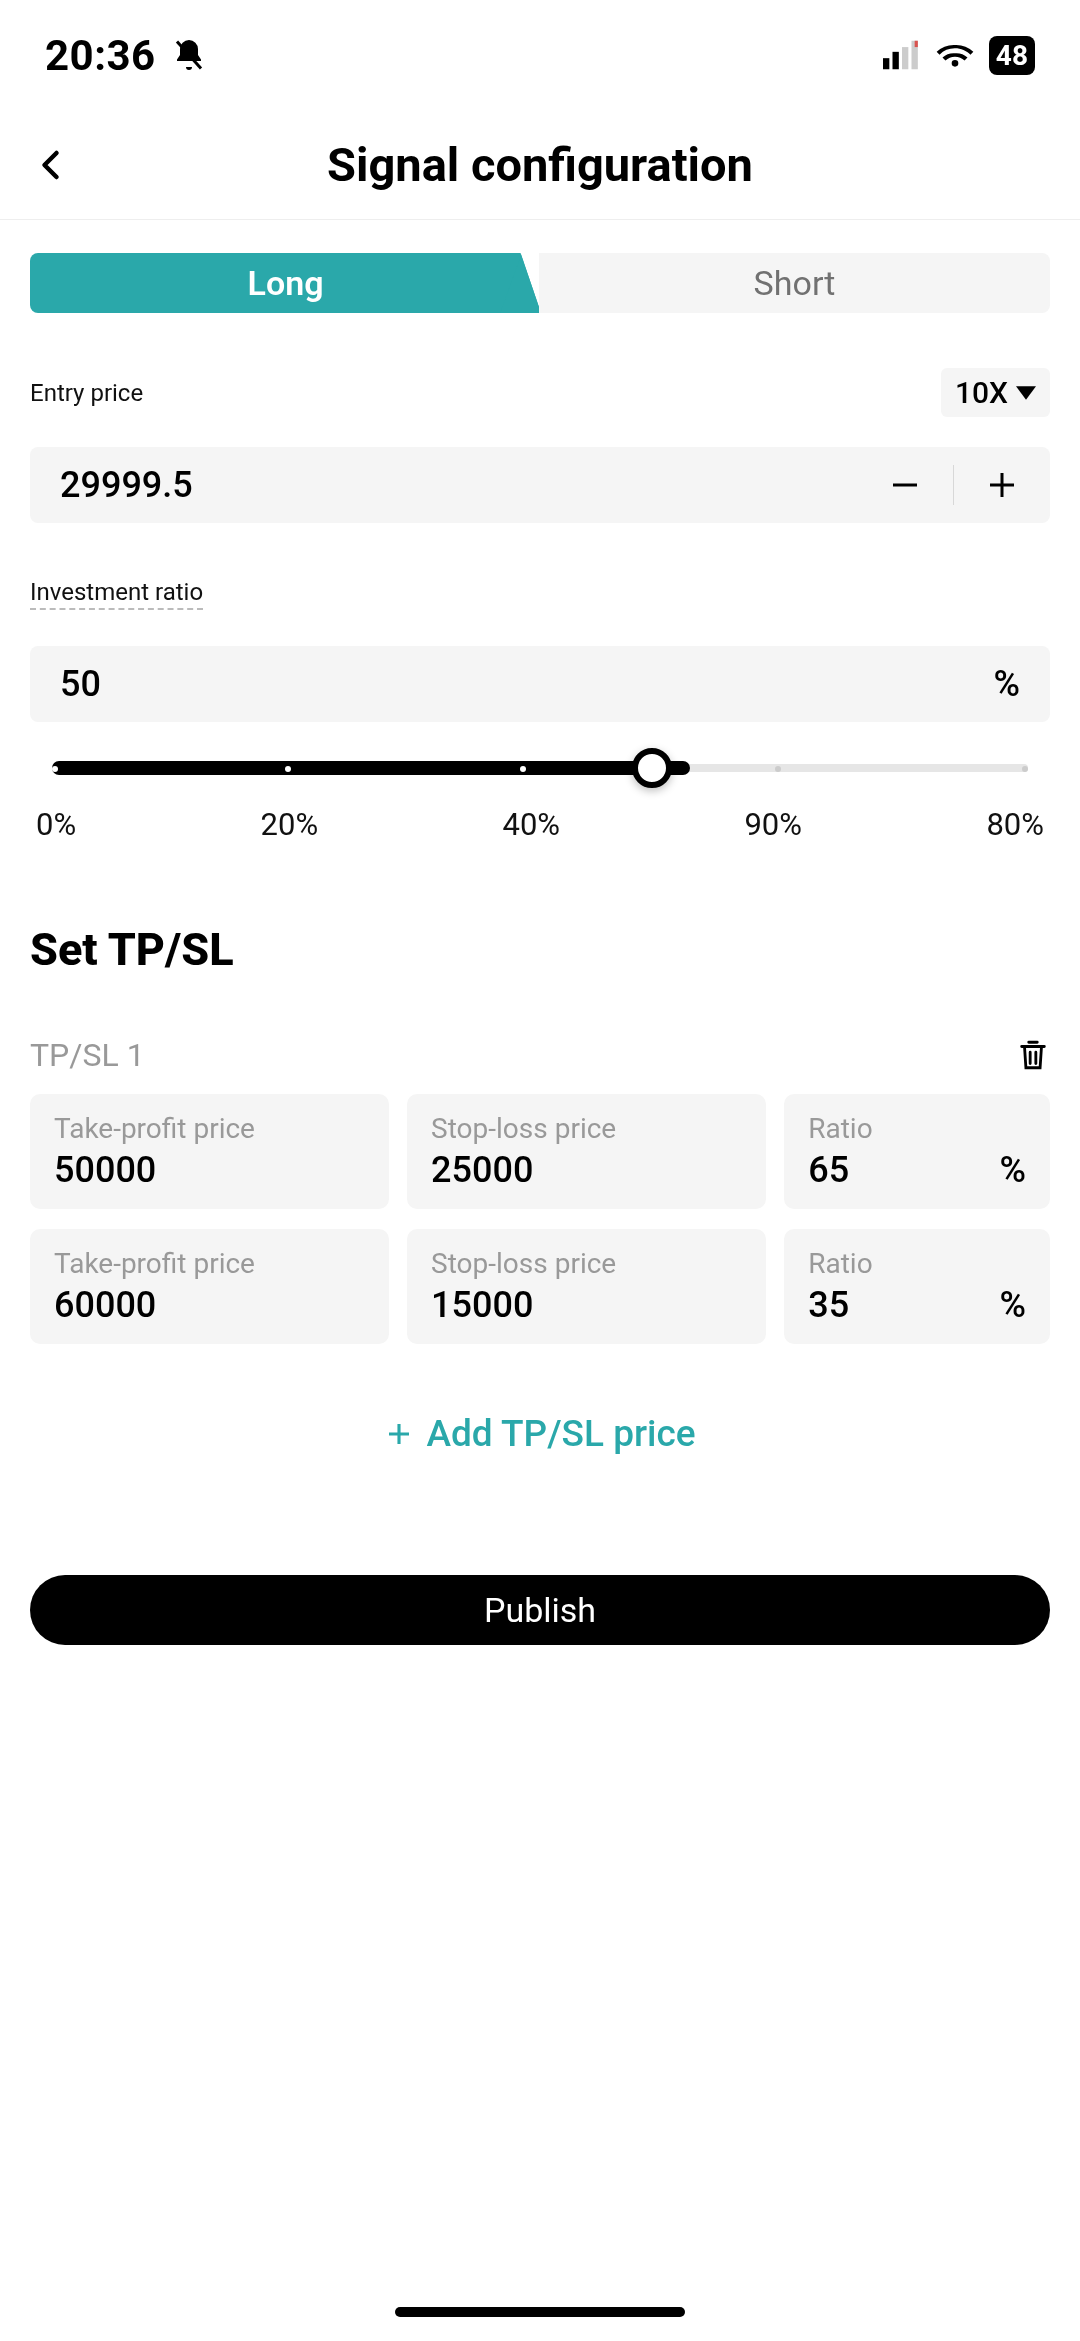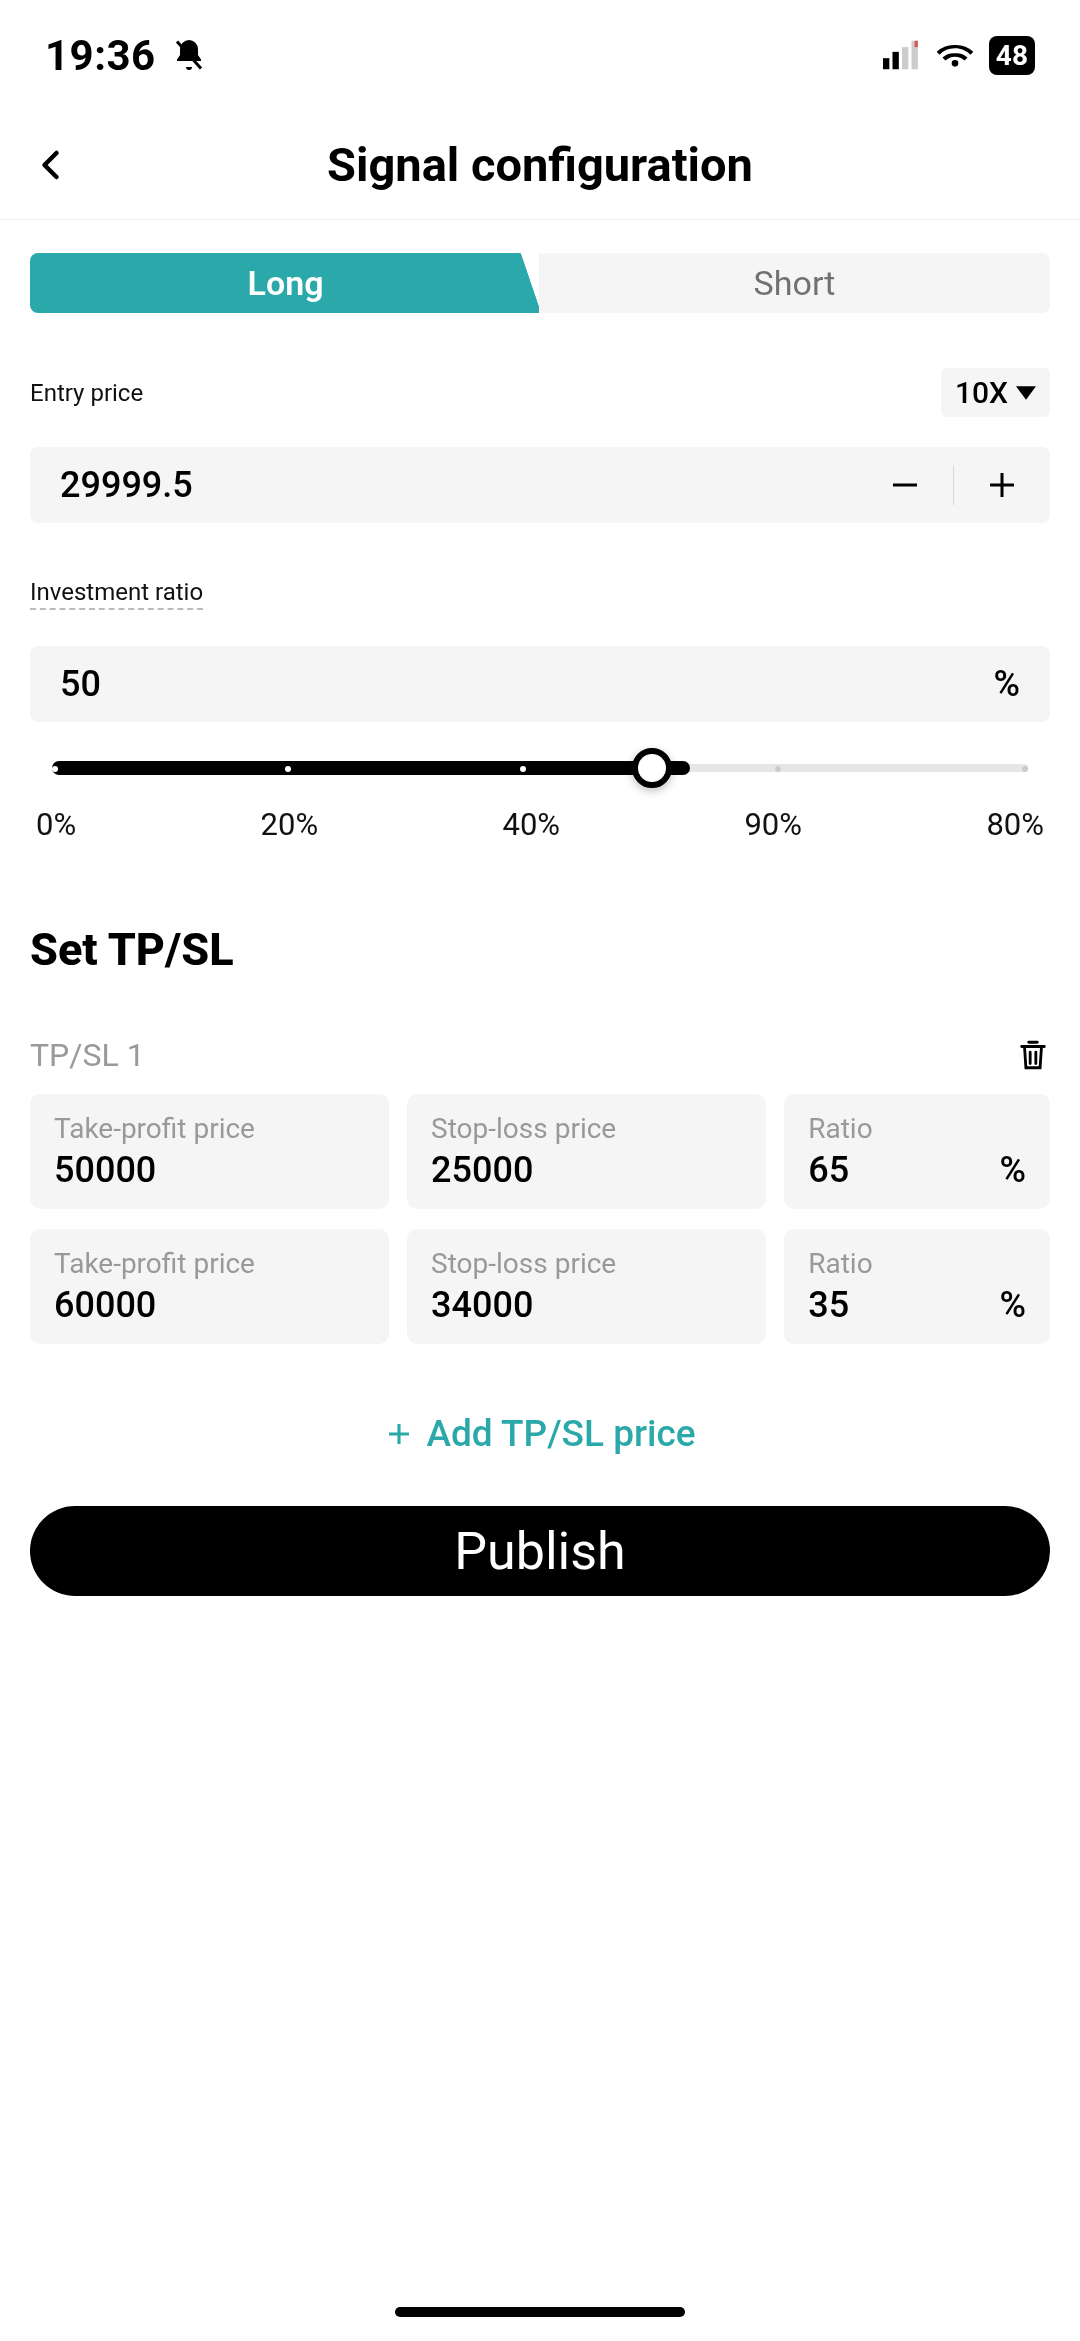--- a/index.html
+++ b/index.html
@@ -50,32 +50,32 @@
 
 .tpsl-row-head { display: flex; justify-content: space-between; align-items: center; margin-top: 60px; font-size: 32px; color: #999; }
 .tpsl-fields { display: flex; gap: 18px; margin-top: 20px; }
 .tpsl-field { background: #f5f5f5; border-radius: 10px; padding: 18px 24px; flex: 1; }
 .tpsl-field.ratio { flex: 0.7; display: flex; flex-direction: column; }
 .tpsl-field-label { font-size: 28px; color: #999; }
 .tpsl-field-val { font-size: 36px; font-weight: 500; margin-top: 4px; display: flex; justify-content: space-between; align-items: center;}
 
 .add-order { display: flex; align-items: center; justify-content: center; margin-top: 68px; gap: 12px; color: #2aa8aa; font-size: 37px; font-weight: 500; }
 
-.publish-btn { margin-top: 51px; background: #000; color: #fff; font-size: 52px; border-radius: 50px; height: 90px; display: flex; align-items: center; justify-content: center; }
+.publish-btn { margin-top: 120px; background: #000; color: #fff; font-size: 34px; border-radius: 50px; height: 70px; display: flex; align-items: center; justify-content: center; }
 
 .home-indicator { position: absolute; bottom: 24px; left: 50%; transform: translateX(-50%); width: 290px; height: 10px; background: #000; border-radius: 6px; }
 
 .icon-svg { display: block; }
 </style>
 </head>
 <body>
 
 <div class="status-bar">
   <div class="status-left">
-    <span class="status-time">19:36</span>
+    <span class="status-time">20:36</span>
     <span>
       <svg class="icon-svg" width="36" height="38" viewBox="0 0 24 24">
           <path fill="#000" d="M12 2a6 6 0 0 0-6 6v4l-2 3v1h16v-1l-2-3V8a6 6 0 0 0-6-6z"></path>
           <path fill="#000" d="M10 20a2 2 0 0 0 4 0h-4z"></path>
           <path stroke="#000" stroke-width="2" d="M4 3L20 21"></path>
         </svg>
     </span>
   </div>
   <div class="status-right">
     <span>
@@ -203,21 +203,21 @@
     </div>
   </div>
 
   <div class="tpsl-fields">
     <div class="tpsl-field">
       <div class="tpsl-field-label">Take-profit price</div>
       <div class="tpsl-field-val">60000</div>
     </div>
     <div class="tpsl-field">
       <div class="tpsl-field-label">Stop-loss price</div>
-      <div class="tpsl-field-val">34000</div>
+      <div class="tpsl-field-val">15000</div>
     </div>
     <div class="tpsl-field ratio">
       <div class="tpsl-field-label">Ratio</div>
       <div class="tpsl-field-val">
         <span>35</span>
         <span>%</span>
       </div>
     </div>
   </div>
 

